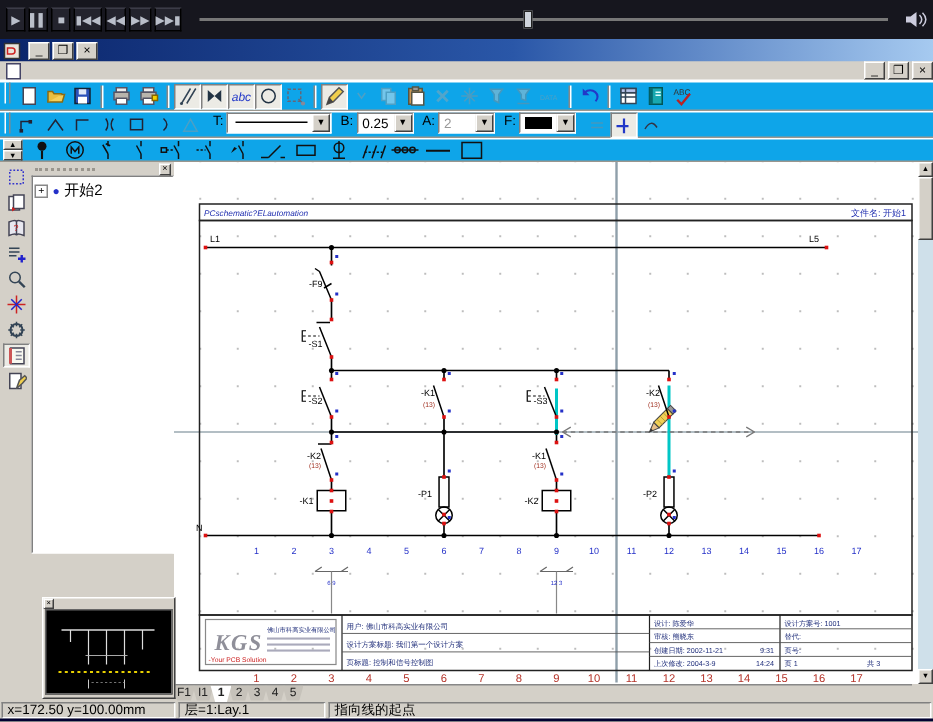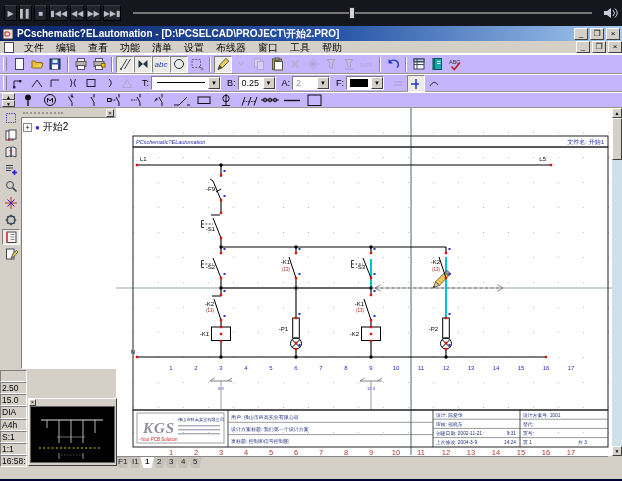--- a/index.html
+++ b/index.html
@@ -15,21 +15,21 @@
 
 .titlebar{left:0;top:26px;width:622px;height:15px;background:linear-gradient(90deg,#0a246a,#2a57a8 55%,#a6caf0);
   display:flex;align-items:center;padding:0 2px;color:#fff;font-weight:bold;font-size:10px}
 .win-btn{width:14px;height:12px;background:#d4d0c8;border:1px solid;border-color:#fff #404040 #404040 #fff;
   color:#000;font-size:8px;line-height:10px;text-align:center;margin-left:2px;font-weight:normal}
 
 .menubar{left:0;top:41px;width:622px;height:13px;background:#d4d0c8;display:flex;align-items:center;border-bottom:1px solid #fff}
 .menuitem{padding:0 6px;font-size:10px;line-height:13px}
 .docicon{width:10px;height:11px;background:#fff;border:1px solid #446;margin:0 4px}
 
-.tb{background:#c4b5fd;display:flex;align-items:center;border-top:1px solid #fff;border-bottom:1px solid #9a968e}
+.tb{background:#0ea5e9;display:flex;border-top:1px solid #fff;border-bottom:1px solid #9a968e}
 .tb1{left:0;top:54px;width:622px;height:20px}
 .tb2{left:0;top:74px;width:622px;height:18px}
 .tb3{left:0;top:92px;width:622px;height:16px}
 .grip{width:4px;height:14px;border-left:1px solid #fff;border-right:1px solid #888;margin:0 3px}
 .tbtn{width:18px;height:17px;display:flex;align-items:center;justify-content:center;border:1px solid transparent;background:transparent}
 .tb3 .tbtn{width:22px;height:15px}
 .tbtn.p{border-color:#808080 #fff #fff #808080;background:#ecebe5}
 .tbtn.d{opacity:.45;filter:grayscale(1)}
 .sep{width:2px;height:15px;border-left:1px solid #888;border-right:1px solid #fff;margin:0 3px}
 .ddlabel{font-size:9px;margin:0 2px 0 6px}
@@ -109,40 +109,27 @@
         <path d="M2 5h3l4-3v10L5 9H2z" fill="#ccd"></path>
         <path d="M11 4q3 3 0 6M13 2.5q4.5 4.5 0 9" stroke="#ccd" fill="none"></path>
       </svg>
   </div>
 
   <div class="abs titlebar">
     <svg width="12" height="12" viewBox="0 0 12 12" style="margin-right:3px">
         <rect x="1" y="1" width="10" height="10" fill="#e8e4dc" stroke="#333"></rect>
         <path d="M3 8V4h3a2 2 0 0 1 0 4z" fill="none" stroke="#c22"></path>
       </svg>
-    <span style="flex:1;overflow:hidden;white-space:nowrap">PCschematic?ELautomation - [D:\PCSELCAD\PROJECT\开始2.PRO]</span>
     <span class="win-btn">_</span>
     <span class="win-btn">❐</span>
     <span class="win-btn">×</span>
   </div>
 
   <div class="abs menubar">
     <span class="docicon"></span>
-    <span id="menu-items" style="display:flex">
-        <span class="menuitem">文件</span>
-        <span class="menuitem">编辑</span>
-        <span class="menuitem">查看</span>
-        <span class="menuitem">功能</span>
-        <span class="menuitem">清单</span>
-        <span class="menuitem">设置</span>
-        <span class="menuitem">布线器</span>
-        <span class="menuitem">窗口</span>
-        <span class="menuitem">工具</span>
-        <span class="menuitem">帮助</span>
-      </span>
     <span style="flex:1"></span>
     <span class="win-btn">_</span>
     <span class="win-btn">❐</span>
     <span class="win-btn">×</span>
   </div>
 
   <div class="abs tb tb1">
     <span class="grip"></span>
     <span id="tb1-icons" style="display:flex;align-items:center">
         <span class="tbtn">
@@ -533,32 +520,20 @@
       <div class="tnode">
         <span class="plus">+</span>
         <span class="bullet">●</span>
         <span>开始2</span>
       </div>
     </div>
   </div>
 
   <div class="abs sidefill"></div>
 
-  <div class="abs cells">
-      <span id="cells" style="display:flex;flex-direction:column;flex:1">
-        <span class="cell"></span>
-        <span class="cell">2.50</span>
-        <span class="cell">15.0</span>
-        <span class="cell">DIA</span>
-        <span class="cell">A4h</span>
-        <span class="cell">S:1</span>
-        <span class="cell">1:1</span>
-        <span class="cell">16:58:</span>
-      </span>
-    </div>
 
   <div class="abs canvas">
     <svg width="496" height="348" viewBox="116 108 496 348">
 
       <line x1="411" y1="108" x2="411" y2="455" stroke="#8f9faa" stroke-width="1.6"></line>
       <line x1="116" y1="288" x2="612" y2="288" stroke="#9aa8b0" stroke-width="1.1"></line>
 
       <g fill="none" stroke="#222" stroke-width="1">
         <rect x="133" y="136" width="475" height="11"></rect>
         <rect x="133" y="147" width="475" height="263"></rect>
@@ -791,15 +766,20 @@
         <span class="tab">F1</span>
         <span class="tab">I1</span>
         <span class="tab active">1</span>
         <span class="tab">2</span>
         <span class="tab">3</span>
         <span class="tab">4</span>
         <span class="tab">5</span>
       </span>
     </div>
 
+  <div class="abs sbar">
+    <span class="scell" style="width:116px">x=172.50 y=100.00mm</span>
+    <span class="scell" style="width:98px">层=1:Lay.1</span>
+    <span class="scell" style="flex:1">指向线的起点</span>
+  </div>
 
   <div class="abs strip"></div>
 </div>
 
 </body></html>

